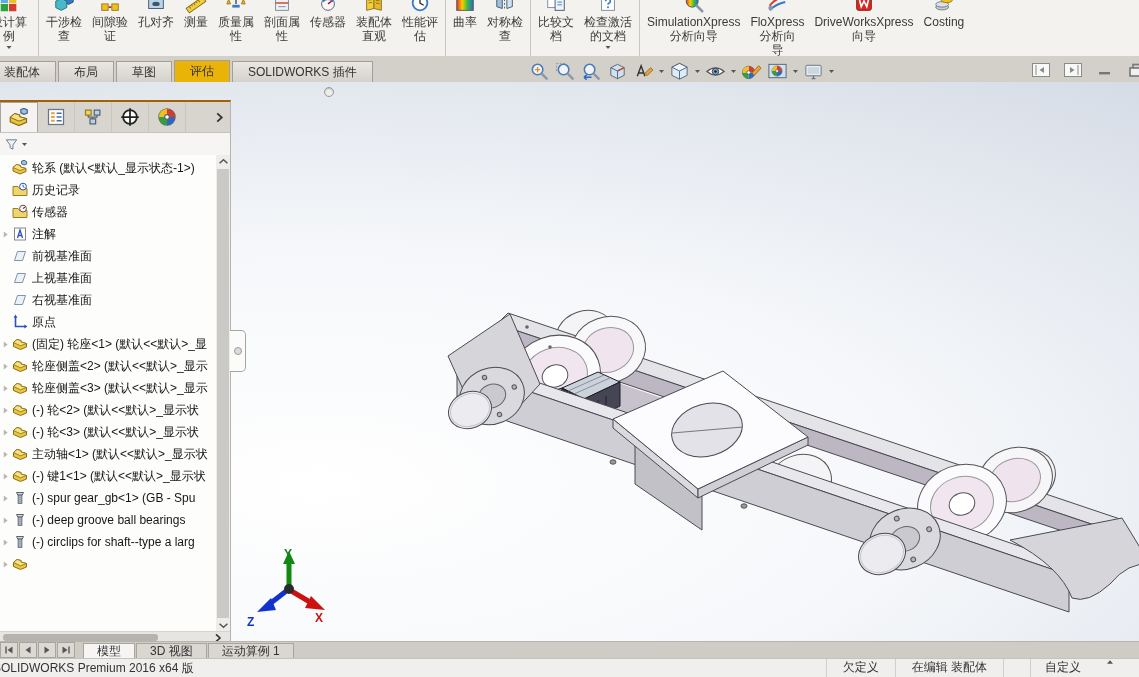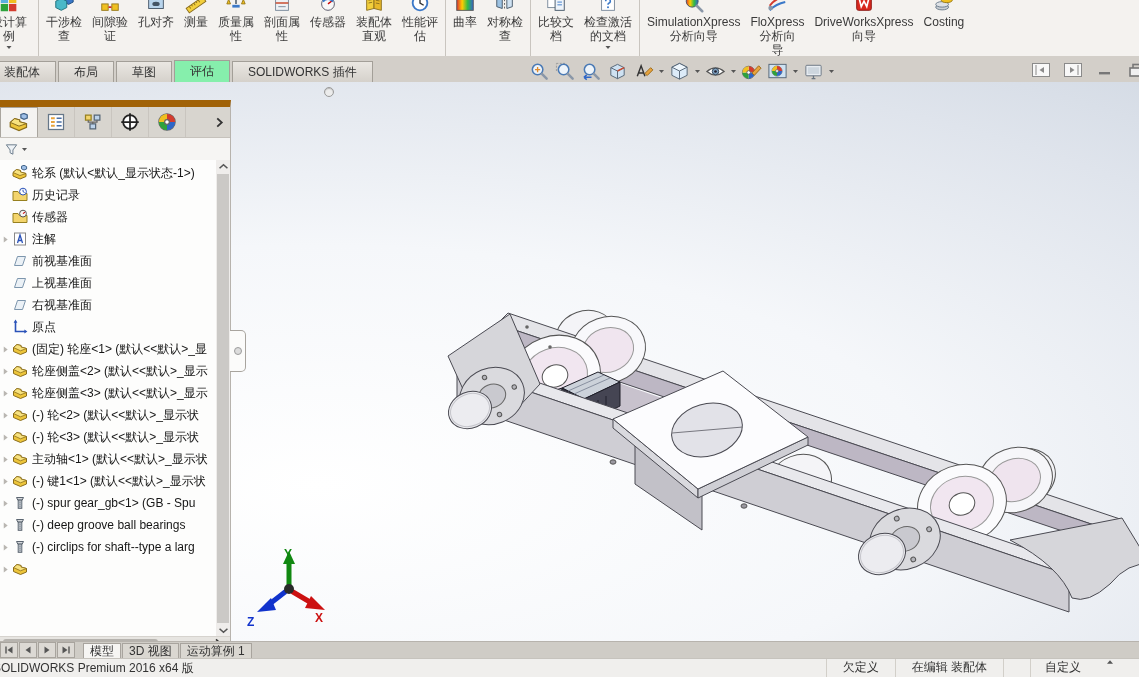--- a/index.html
+++ b/index.html
@@ -11,36 +11,36 @@
   .cbtn{display:flex;flex-direction:column;align-items:center;padding:0 5px;line-height:14px;white-space:nowrap;color:#3a3a3a}
   .cbtn .ci{width:22px;height:14px;margin:0 0 1px 0;flex:none}
   .cbtn span{display:block;text-align:center}
   .csep{width:1px;background:#c9c5bf;margin:0 2px;flex:none}
   #design-study{margin-left:-14px;padding-right:9px;position:relative}
   .ddg{width:8px;height:5px;margin-top:2px}
 
   
   #ribbon{position:absolute;left:0;top:56px;width:1139px;height:26px;background:#d3cfc9;display:flex;align-items:flex-end}
   .rtab{height:20px;line-height:20px;padding:0 15px;background:linear-gradient(#eae7e2,#d5d1cb);border:1px solid #a39f98;border-bottom:none;margin-right:2px;color:#333}
-  .rtab.active{background:#86efac;height:21px;line-height:21px}
+  .rtab.active{background:#eab308;height:21px;line-height:21px}
   .rtab:first-child{margin-left:-12px}
 
   #headsup{position:absolute;left:527px;top:60px;display:flex;align-items:center;gap:1px}
   .hbtn{width:25px;height:22px;display:flex;align-items:center;justify-content:center}
   .hdd{width:9px;height:22px;display:flex;align-items:center;justify-content:center}
 
   #winbtns{position:absolute;right:0;top:61px;display:flex;align-items:center;gap:10px}
   .wbtn{width:22px;height:18px;display:flex;align-items:center;justify-content:center}
 
   
   #viewport{position:absolute;left:0;top:82px;width:1139px;height:559px;background:radial-gradient(120% 95% at 28% 72%, #ffffff 0%, #f5f7fa 45%, #dfe4ec 82%, #d3dae4 100%)}
   #pin{position:absolute;left:324px;top:5px;width:8px;height:8px;border:1px solid #9a9a9a;border-radius:50%;background:#ececec;box-shadow:inset 0 1px 1px #b9b9b9}
 
   
-  #fmpanel{position:absolute;left:0;top:100px;width:230px;height:541px;background:#6d28d9;border-right:1px solid #b7b3ad;border-top:7px solid #a16207}
+  #fmpanel{position:absolute;left:0;top:100px;width:230px;height:541px;background:#6d28d9;border-right:1px solid #b7b3ad;border-top:2px solid #a16207}
   #fmtabs{height:30px;background:#d8d5cf;display:flex;align-items:stretch;border-bottom:1px solid #c6c2bc}
   .ftab{width:36px;display:flex;align-items:center;justify-content:center;border-right:1px solid #c9c5bf}
   .ftab.active{background:#f4f3f1;border:1px solid #a9a59e;border-bottom:none}
   .ftab svg{width:20px;height:20px}
   .ftab-more{width:22px;display:flex;align-items:center;justify-content:center;margin-left:auto}
   #fmfilter{height:22px;background:#f6f5f3;border-bottom:1px solid #dedbd6;display:flex;align-items:center;padding-left:4px;gap:2px}
   #fmfilter svg.fic{width:15px;height:15px}
   #fmtree{position:absolute;left:0;top:53px;right:14px;bottom:11px;background:#fdfdfc;overflow:hidden;padding-top:2px}
   .trow{height:22px;display:flex;align-items:center;white-space:nowrap;color:#161616}
   .exp{width:11px;flex:none;display:flex;align-items:center;justify-content:center}
@@ -53,21 +53,21 @@
   #hscroll{position:absolute;left:0;right:0;bottom:0;height:11px;background:#e7e5e1;border-top:1px solid #d6d3ce}
   #hthumb{position:absolute;left:3px;top:2px;width:155px;height:7px;background:#b6b3ae;border-radius:3px}
   #harrow{position:absolute;right:8px;top:0;height:11px;display:flex;align-items:center}
 
   #splitter{position:absolute;left:230px;top:330px;width:15px;height:40px;background:#fbfbfa;border:1px solid #a8a49e;border-left:none;border-radius:0 5px 5px 0;display:flex;align-items:center;justify-content:center}
   #splitter i{width:6px;height:6px;border:1px solid #9c9c9c;border-radius:50%;background:#dcdcdc;display:block}
 
   
   #motiontabs{position:absolute;left:0;top:641px;width:1139px;height:17px;background:#cfccc6;display:flex;align-items:flex-end;border-top:1px solid #b7b3ad}
   .mnav{width:16px;height:14px;background:#dcd9d4;border:1px solid #a8a49e;margin:0 1px 1px 0;display:flex;align-items:center;justify-content:center}
-  .mtab{height:15px;line-height:15px;padding:0 6px;background:#dad7d1;border:1px solid #a8a49e;border-bottom:none;color:#333;margin-right:1px}
+  .mtab{height:15px;line-height:15px;padding:0 13px;background:#dad7d1;border:1px solid #a8a49e;border-bottom:none;color:#333;margin-right:1px}
   .mtab.active{background:#f6f5f3}
 
   
   #statusbar{position:absolute;left:0;top:658px;width:1139px;height:19px;background:#f0efed;border-top:1px solid #c6c3bd;display:flex;align-items:center;color:#333}
   #sb-app{margin-left:-7px;white-space:nowrap}
   #sb-right{position:absolute;right:0;top:0;bottom:0;display:flex;align-items:flex-start}
   .sbsep{width:1px;height:100%;background:#d2cfc9}
   .sbcell{padding:0 16px;white-space:nowrap}
 </style>
 </head>

